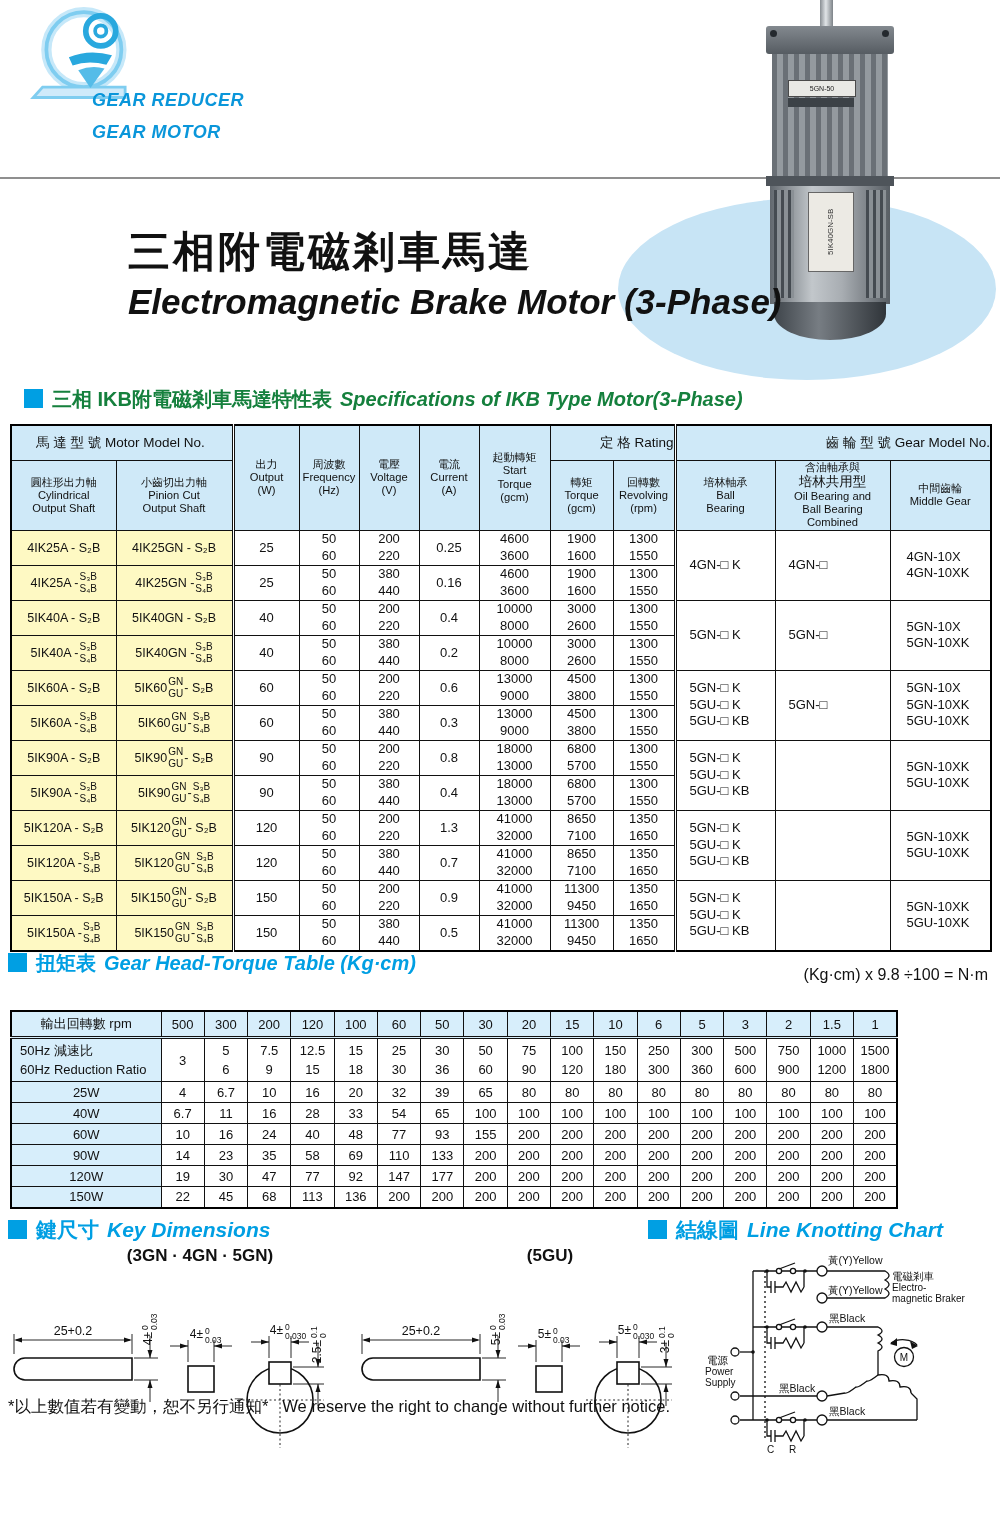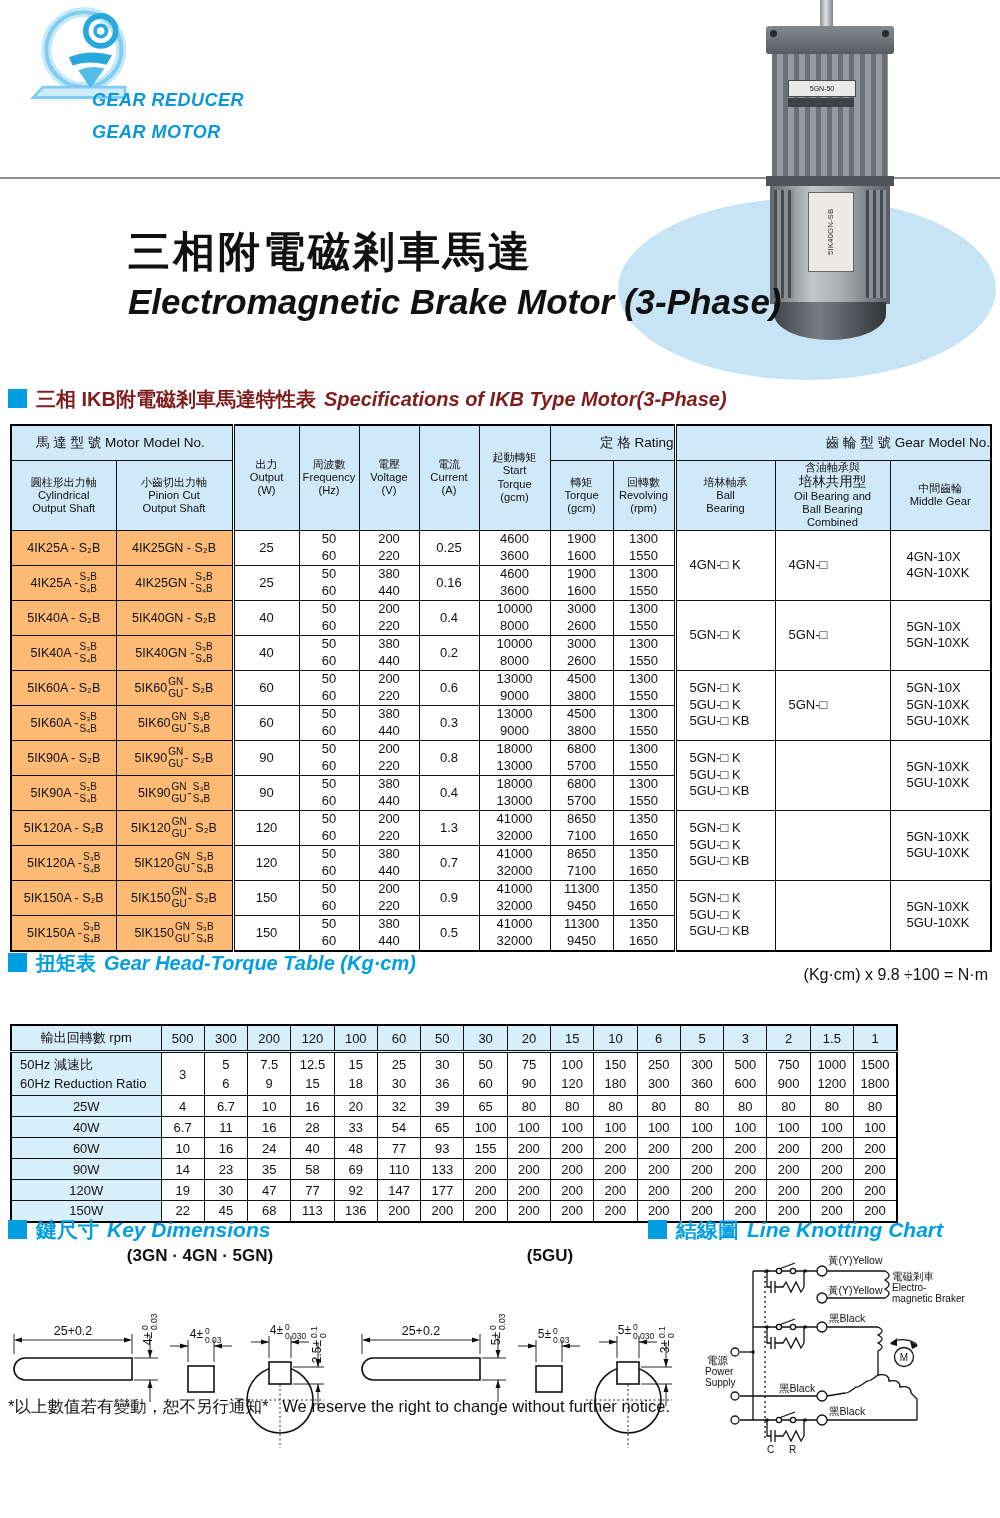--- a/index.html
+++ b/index.html
@@ -49,31 +49,31 @@
   .spec th,.spec td{border:1px solid #111;text-align:center;vertical-align:middle;padding:0;overflow:hidden;}
   .spec th{background:#cfe9f8;font-weight:normal;font-size:11.2px;}
   .spec th div{line-height:1.18;}
   .spec th div:first-child{font-size:11px;}
   .spec thead tr:first-child th{height:34px;}
   .spec thead tr:nth-child(2) th{height:68px;}
   .spec th.big{font-size:13.5px;text-align:right;}
   .spec th.hl{text-align:left;padding-left:24px;}
   .spec .cn2 div:nth-child(2){font-size:13.5px;}
   .spec td{height:34px;font-size:13px;}
-  .spec td.model{background:#fdba74;font-size:12.5px;margin-left:29px;}
+  .spec td.model{background:#fef9c3;font-size:12.5px;margin-left:29px;}
   .mflex{display:flex;align-items:center;justify-content:center;gap:1px;}
   .stack{display:inline-flex;flex-direction:column;font-size:10px;line-height:1.12;text-align:left;}
   .twol div{line-height:16.5px;}
   .gear{text-align:left !important;padding-left:13px !important;font-size:12.8px;}
   .gear div{line-height:16.5px;}
   .mid{padding-left:16px !important;}
   .dbl{border-left:3px double #111 !important;}
 
   
-  .torque{position:absolute;left:10px;top:1010px;width:888px;border:2px solid #000;font-size:13px;margin-top:14px;}
+  .torque{position:absolute;left:10px;top:1010px;width:888px;border:2px solid #000;font-size:13px;}
   .torque th,.torque td{border:1px solid #111;text-align:center;vertical-align:middle;padding:0;}
   .torque .th-row th{height:24px;background:#d7eefb;font-weight:normal;border-bottom:3px double #111;}
   .torque .tlbl{background:#d7eefb;}
   .torque .ratio-row{height:44px;}
   .torque .ratio-row div{line-height:19px;}
   .torque .rlab{text-align:left;padding-left:8px;}
   .torque .prow{height:21px;}
 
   
   .dim-sub{position:absolute;font-weight:bold;font-size:17px;text-align:center;}
@@ -134,21 +134,21 @@
     <div class="m-body"></div>
     <div class="m-ribL"></div>
     <div class="m-ribR"></div>
     <div class="m-label2">5IK40GN-SB</div>
     <div class="m-rear"></div>
   </div>
 
   <div class="title-cn">三相附電磁剎車馬達</div>
   <div class="title-en">Electromagnetic Brake Motor  (3-Phase)</div>
 
-  <div class="sec" style="left:8px;top:386px;color:#7f1d1d;">
+  <div class="sec" style="left:24px;top:386px;color:#15803d;">
     <span class="sq" style="background:#009fe3;"></span><span class="cn">三相 IKB附電磁剎車馬達特性表</span><span class="en">Specifications of IKB Type Motor(3-Phase)</span>
   </div>
 
   <table class="spec">
     <colgroup>
       <col style="width:105px">
         <col style="width:117px">
         <col style="width:66px">
         <col style="width:60px">
       <col style="width:60px">

